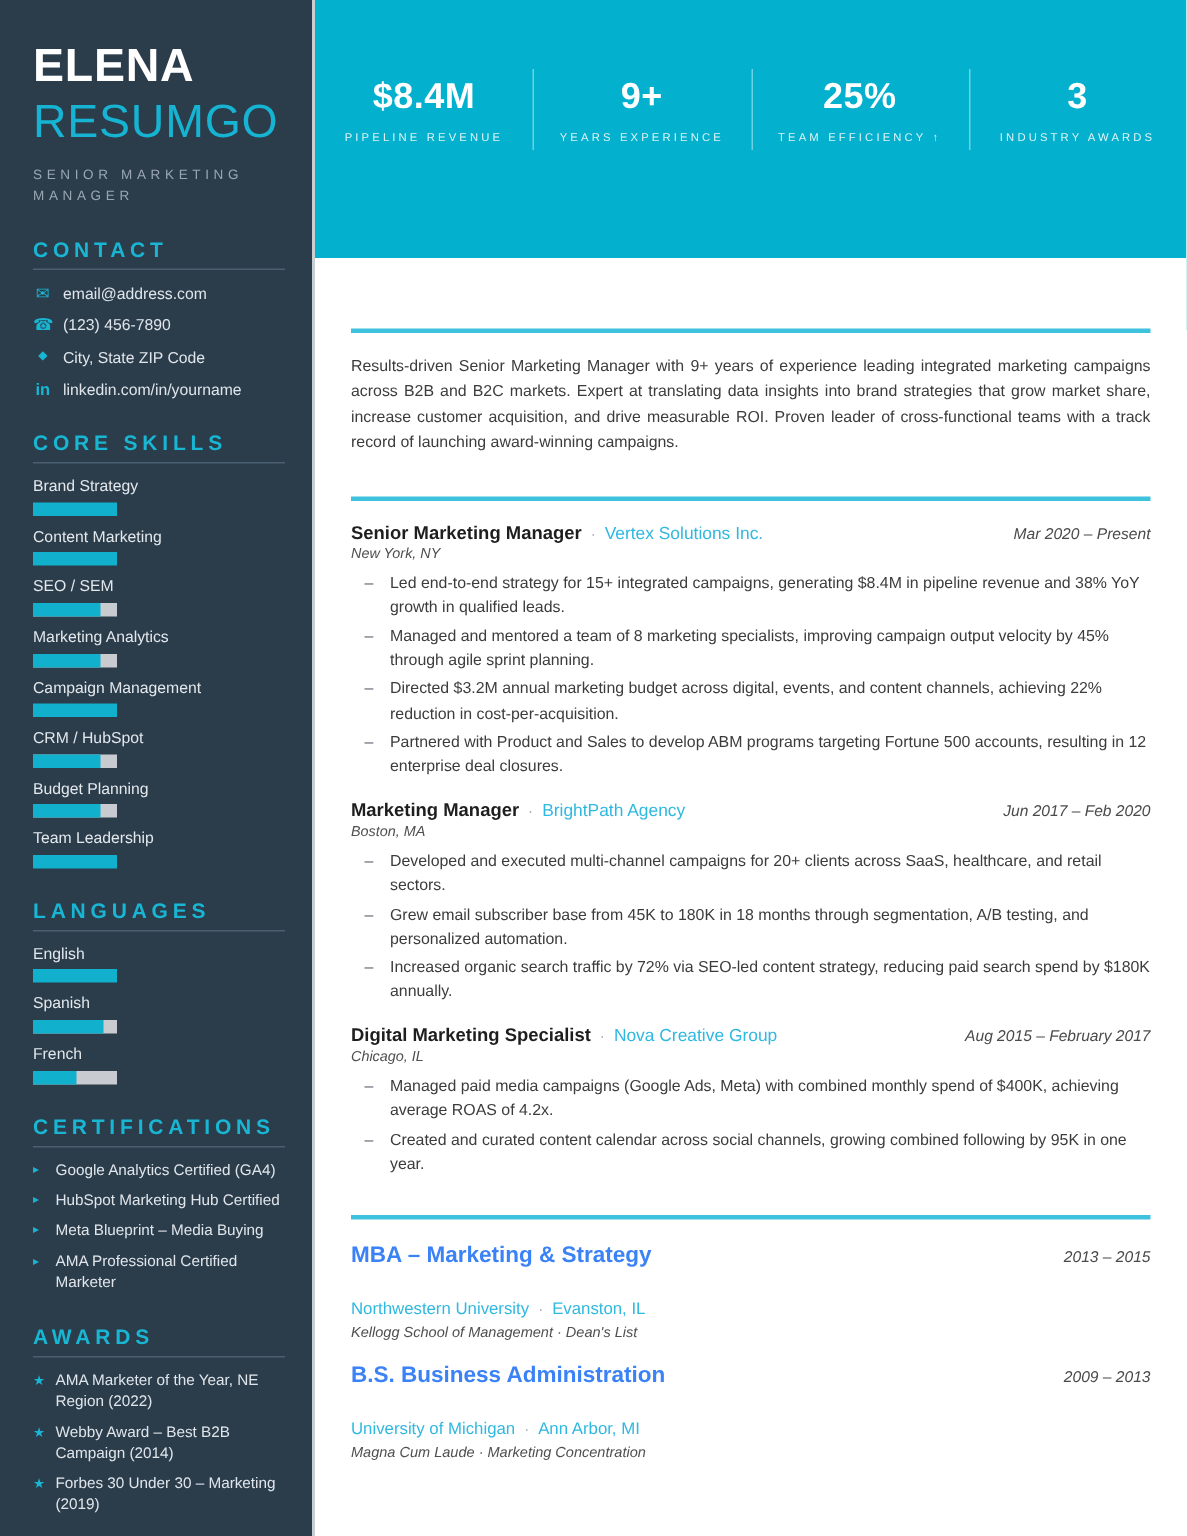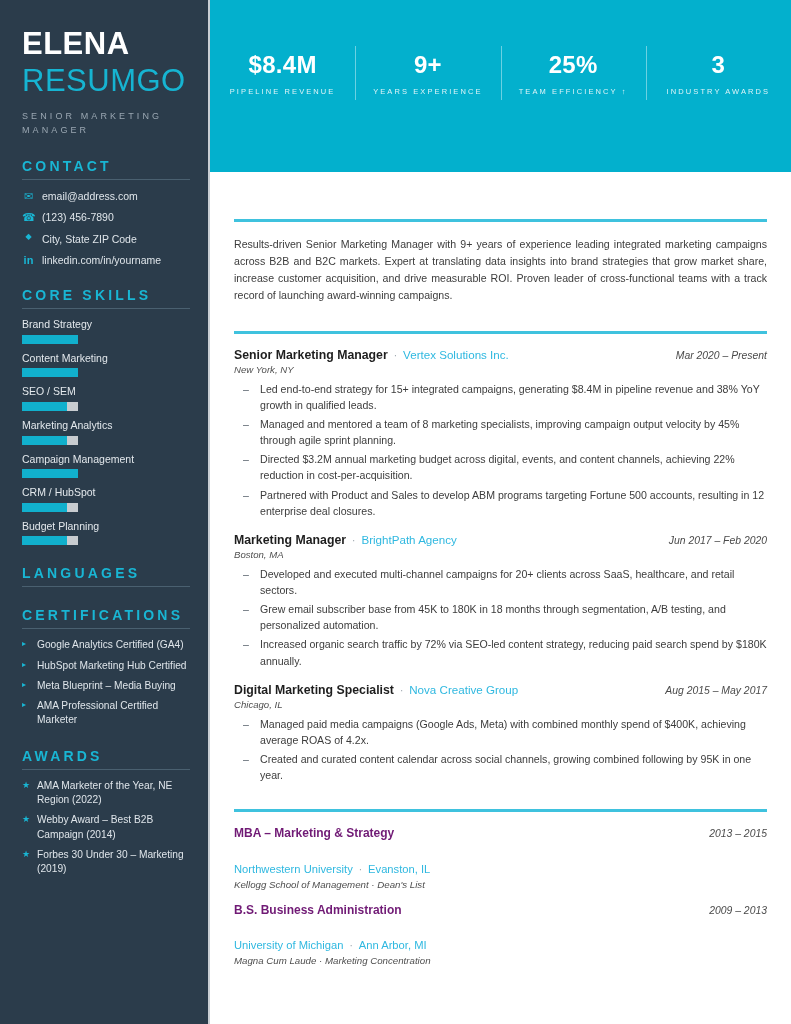--- a/index.html
+++ b/index.html
@@ -133,21 +133,21 @@
     display: flex; align-items: flex-start; gap: 8px;
     font-size: 10.6px; color: #3c3c3c; line-height: 1.52;
     margin-bottom: 3px; padding-left: 9px;
   }
   .b-dash { flex: 0 0 9px; color: #55606a; }
 
   .edu { margin-bottom: 13px; }
   .edu-head {
     display: flex; align-items: baseline; justify-content: space-between; gap: 10px;
   }
-  .edu-degree { font-size: 12px; font-weight: bold; color: #701a75; line-height: 1.3; }
+  .edu-degree { font-size: 15px; font-weight: bold; color: #3b82f6; line-height: 1.3; }
   .edu-dates { font-size: 10.4px; color: #4a4a4a; font-style: italic; white-space: nowrap; }
   .edu-school { display: flex; align-items: baseline; gap: 6px; margin-top: 20px; }
   .edu-uni, .edu-city { font-size: 11.2px; color: #2fb8e0; line-height: 1.3; }
   .edu-note { font-size: 9.7px; color: #4f4f4f; font-style: italic; margin-top: 2px; }
 </style>
 </head>
 <body>
 
 <div class="page">
 
@@ -221,26 +221,52 @@
             <div class="bar-track">
               <div class="bar-fill" style="width: 80%;"></div>
             </div>
           </div>
           <div class="skill">
             <div class="skill-label">Budget Planning</div>
             <div class="bar-track">
               <div class="bar-fill" style="width: 80%;"></div>
             </div>
           </div>
+          <div class="skill">
+            <div class="skill-label">Team Leadership</div>
+            <div class="bar-track">
+              <div class="bar-fill" style="width: 100%;"></div>
+            </div>
+          </div>
         </div>
     </section>
 
     <section class="sb-section">
       <div class="sb-heading">LANGUAGES</div>
       <div class="sb-rule"></div>
+      <div id="languages-list">
+          <div class="skill">
+            <div class="skill-label">English</div>
+            <div class="bar-track">
+              <div class="bar-fill" style="width: 100%;"></div>
+            </div>
+          </div>
+          <div class="skill">
+            <div class="skill-label">Spanish</div>
+            <div class="bar-track">
+              <div class="bar-fill" style="width: 84%;"></div>
+            </div>
+          </div>
+          <div class="skill">
+            <div class="skill-label">French</div>
+            <div class="bar-track">
+              <div class="bar-fill" style="width: 52%;"></div>
+            </div>
+          </div>
+        </div>
     </section>
 
     <section class="sb-section">
       <div class="sb-heading">CERTIFICATIONS</div>
       <div class="sb-rule"></div>
       <div id="cert-list">
           <div class="sb-list-item">
             <span class="sb-mark">▸</span>
             <span>Google Analytics Certified (GA4)</span>
           </div>
@@ -363,21 +389,21 @@
             </li>
           </ul>
         </div>
         <div class="entry">
           <div class="entry-head">
             <div class="entry-left">
               <span class="entry-role">Digital Marketing Specialist</span>
               <span class="entry-sep">·</span>
               <span class="entry-org">Nova Creative Group</span>
             </div>
-            <span class="entry-dates">Aug 2015 – May 2017</span>
+            <span class="entry-dates">Aug 2015 – February 2017</span>
           </div>
           <div class="entry-loc">Chicago, IL</div>
           <ul class="bullets">
             <li class="bullet">
               <span class="b-dash">–</span>
               <span>Managed paid media campaigns (Google Ads, Meta) with combined monthly spend of $400K, achieving average ROAS of 4.2x.</span>
             </li>
             <li class="bullet">
               <span class="b-dash">–</span>
               <span>Created and curated content calendar across social channels, growing combined following by 95K in one year.</span>

